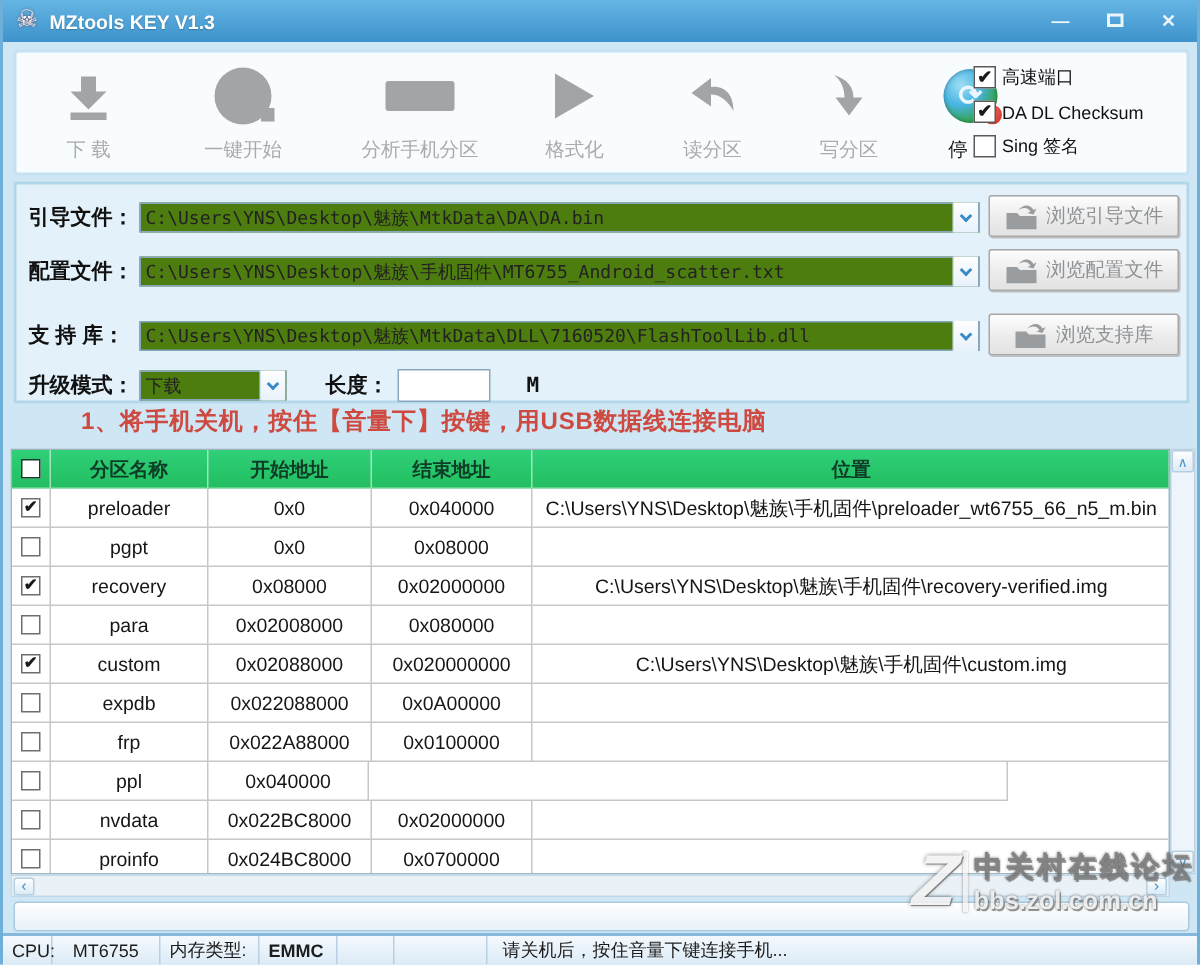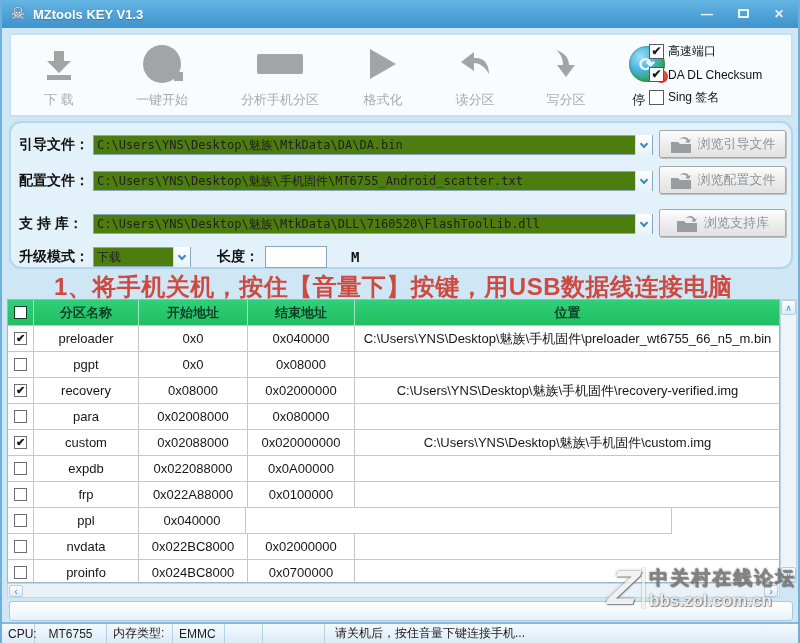--- a/index.html
+++ b/index.html
@@ -40,42 +40,42 @@
            background:radial-gradient(circle at 35% 30%, #ef6b5e, #cf2a20); border:1px solid #fff;
            color:#fff; font-size:8px; font-weight:bold; display:flex; align-items:center; justify-content:center; }
   .chk-group { position:absolute; right:6px; top:8px; width:136px; display:flex; flex-direction:column; gap:7px; }
   .chk-row { display:flex; align-items:center; gap:4px; }
   .chk-box { width:15px; height:15px; background:#fff; border:1px solid #595959; font-size:12px; font-weight:bold;
              color:#1a1a1a; line-height:13px; text-align:center; flex:0 0 15px; }
   .chk-label { font-size:12px; color:#111; white-space:nowrap; }
 
   
   .file-panel { position:absolute; left:7px; top:121px; width:784px; height:148px;
-                background:#e3f1fa; border:2px solid #b3d7ea; border-radius:12px; }
+                background:#e3f1fa; border:2px solid #b3d7ea; border-radius:0; }
   .frow { position:absolute; left:8px; height:24px; display:flex; align-items:center; }
   .flabel { width:74px; font-size:14px; font-weight:600; color:#111; white-space:nowrap; }
   .combo { height:20px; background:#4d7c0f; border:1px solid #86a7be; display:flex; align-items:center; }
   .combo .ctext { flex:1; font-family:"DejaVu Sans Mono", monospace; font-size:12px; color:#222;
                   padding:0 3px; white-space:nowrap; overflow:hidden; }
   .combo .cbtn { width:17px; height:20px; border-left:1px solid #cfe0ec; display:flex; align-items:center; justify-content:center;
                  background:linear-gradient(#fdfeff,#e8f2fa); }
   .chev { width:6px; height:6px; border-right:2px solid #3a8bc5; border-bottom:2px solid #3a8bc5;
           transform:rotate(45deg); margin-top:-3px; }
   .combo.path { width:560px; }
   .browse-btn { position:absolute; width:127px; height:28px; border:1px solid #a8a8a8; border-radius:2px;
                 background:linear-gradient(#fdfdfd,#ececec 55%,#e2e2e2); box-shadow:1px 1px 0 #bfbfbf;
                 display:flex; align-items:center; justify-content:center; gap:6px; }
   .browse-label { font-size:13px; color:#8f9396; white-space:nowrap; }
   .mode-combo { width:98px; }
   .len-label { font-size:14px; font-weight:600; color:#111; margin:0 6px 0 26px; }
   .len-input { width:62px; height:22px; background:#fff; border:1px solid #86a7be; font-size:12px; padding:0 3px; }
   .unit { font-size:14px; font-weight:600; color:#111; margin-left:24px; font-family:"DejaVu Sans Mono",monospace; }
 
   
-  .instruction { position:absolute; left:52px; top:271px; width:720px; font-size:24px; font-weight:bold;
+  .instruction { position:absolute; left:52px; top:271px; width:720px; font-size:16px; font-weight:bold;
                  color:#ce4a40; white-space:nowrap; letter-spacing:.5px; }
 
   
   .tbl { position:absolute; left:5px; top:299px; width:773px; height:284px; background:#fff;
          border:1px solid #9fb6c4; overflow:hidden; }
   .trow { display:flex; width:773px; height:26px; }
   .thead { background:linear-gradient(#2fd079,#22bd5f); }
   .tcell { border-right:1px solid #c7c7c7; border-bottom:1px solid #c7c7c7; display:flex; align-items:center;
            justify-content:center; font-size:13px; color:#161616; overflow:hidden; white-space:nowrap; }
   .thead .tcell { border-right:1px solid rgba(255,255,255,.55); border-bottom:1px solid #8fa; border-bottom:1px solid #9adfb6;
@@ -384,21 +384,21 @@
     <span class="hbtn">‹</span>
     <span class="hbtn">›</span>
   </div>
 
   <div class="progress"></div>
 
   <div class="statusbar">
     <div class="scell" style="width:33px;">CPU:</div>
     <div class="scell" style="width:72px; justify-content:center;">MT6755</div>
     <div class="scell" style="width:66px;">内存类型:</div>
-    <div class="scell" style="width:52px;">EMMC</div>
+    <div class="scell" style="width:52px;font-weight:bold;">EMMC</div>
     <div class="scell" style="width:38px;"></div>
     <div class="scell" style="width:62px;"></div>
     <div class="scell grow" style="padding-left:10px;">请关机后，按住音量下键连接手机...</div>
   </div>
 
   <div class="watermark">
     <span class="wm-z">Z</span>
     <span class="wm-bar"></span>
     <span class="wm-text">
       <span class="wm-line1">中关村在线论坛</span>

